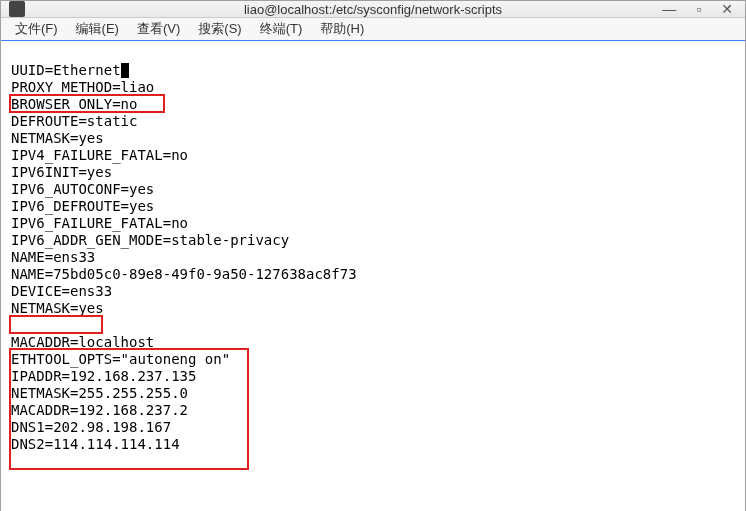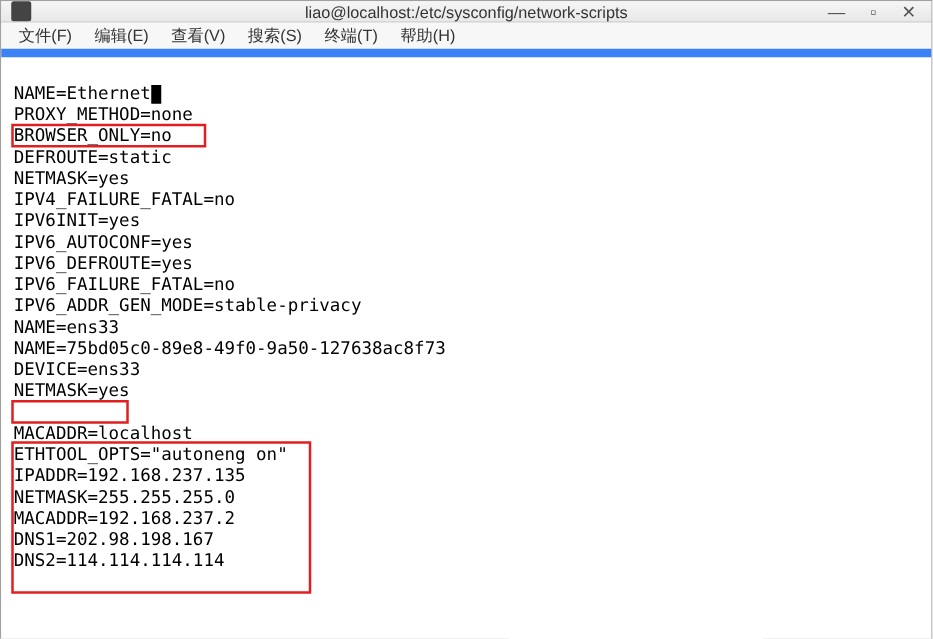--- a/index.html
+++ b/index.html
@@ -46,21 +46,21 @@
       margin-left: auto;
       display: flex;
       gap: 12px;
       color: #555;
       font-size: 14px;
     }
     .window-controls span { cursor: pointer; padding: 0 4px; }
     .menubar {
       height: 28px;
       background: #f7f7f7;
-      border-bottom: 7px solid #3b82f6;
+      border-bottom: 1px solid #3b82f6;
       display: flex;
       align-items: center;
       padding: 0 8px;
       font-size: 13px;
       color: #333;
       gap: 6px;
     }
     .menubar span { padding: 2px 6px; cursor: pointer; }
     .terminal {
       flex: 1;
@@ -107,22 +107,22 @@
   <div class="menubar">
     <span>文件(F)</span>
     <span>编辑(E)</span>
     <span>查看(V)</span>
     <span>搜索(S)</span>
     <span>终端(T)</span>
     <span>帮助(H)</span>
   </div>
 
   <div class="terminal">
-<span>NAME=Ethernet</span><span class="cursor"></span>
-<span>PROXY_METHOD=none</span>
+<span>UUID=Ethernet</span><span class="cursor"></span>
+<span>PROXY_METHOD=liao</span>
 <span>BROWSER_ONLY=no</span>
 <span>DEFROUTE=static</span>
 <span>NETMASK=yes</span>
 <span>IPV4_FAILURE_FATAL=no</span>
 <span>IPV6INIT=yes</span>
 <span>IPV6_AUTOCONF=yes</span>
 <span>IPV6_DEFROUTE=yes</span>
 <span>IPV6_FAILURE_FATAL=no</span>
 <span>IPV6_ADDR_GEN_MODE=stable-privacy</span>
 <span>NAME=ens33</span>

